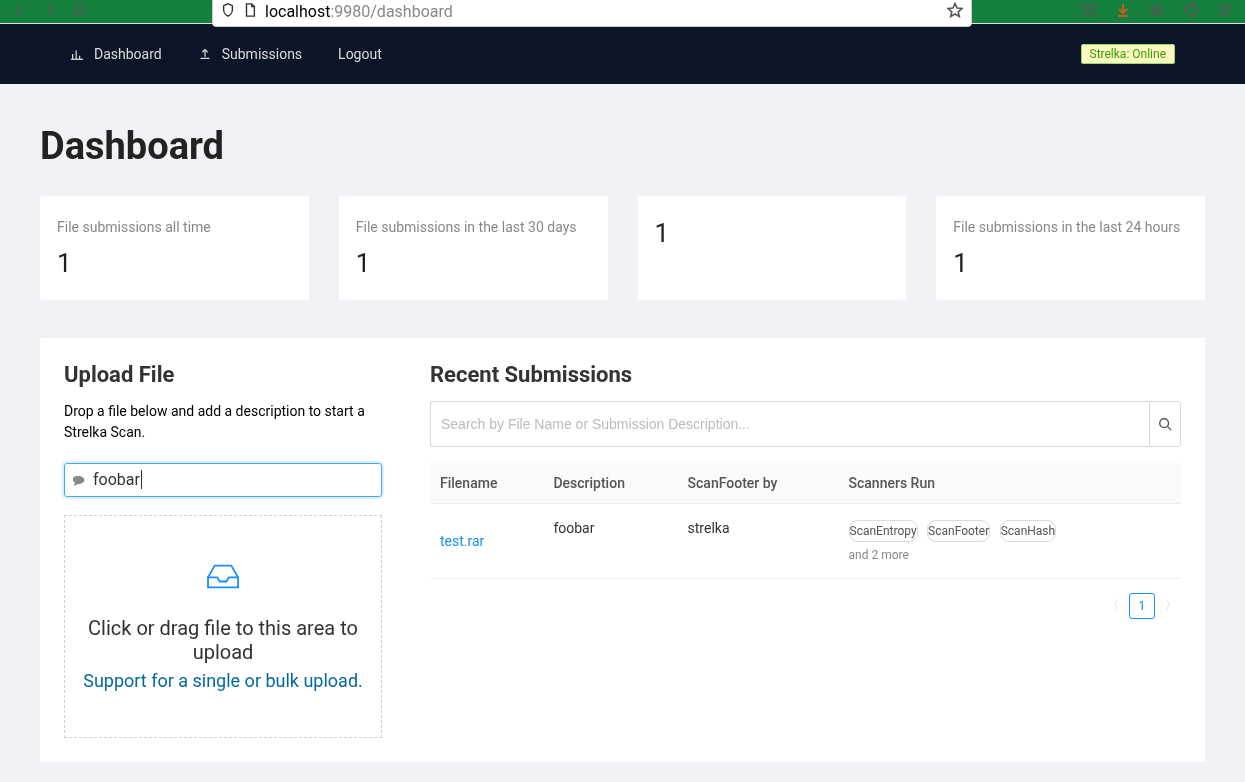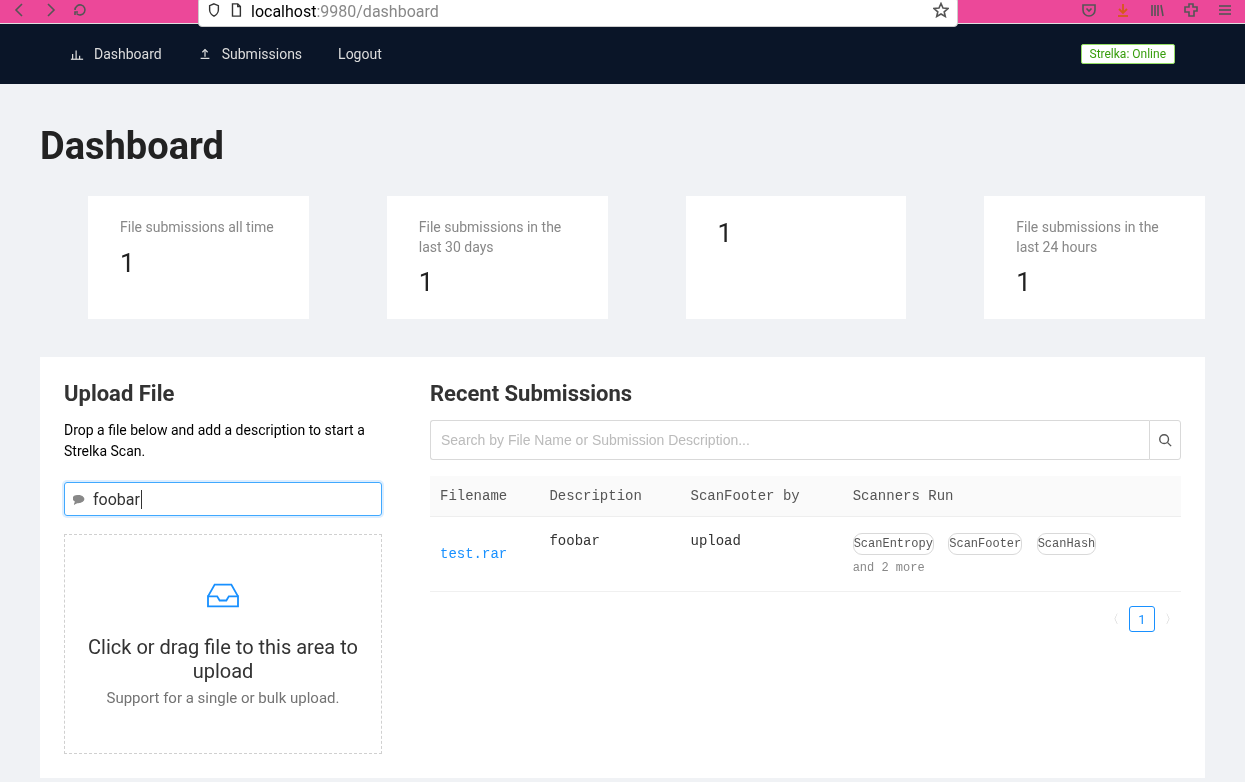--- a/index.html
+++ b/index.html
@@ -1,63 +1,63 @@
 <!DOCTYPE html>
 <html><head>
 <meta charset="utf-8">
 <style>
   * { box-sizing: border-box; margin: 0; padding: 0; }
   body { font-family: -apple-system, BlinkMacSystemFont, "Segoe UI", Roboto, Arial, sans-serif; background: #f0f2f5; color: #333; width: 1245px; height: 782px; overflow: hidden; }
   
   
-  .browser-bar { height: 24px; background: #ec4899; display: flex; align-items: center; padding: 0 12px; border-bottom: 1px solid #e0e0e0; }
+  .browser-bar { height: 24px; background: #15803d; display: flex; align-items: center; padding: 0 12px; gap: 14px; border-bottom: 1px solid #e0e0e0; }
   .browser-nav { display: flex; gap: 14px; align-items: center; }
   .browser-nav span { color: #555; font-size: 16px; cursor: pointer; }
   .address-bar { flex: 0 0 760px; margin-left: 110px; height: 30px; border: 1px solid #ccc; border-radius: 4px; display: flex; align-items: center; padding: 0 8px; gap: 8px; background: #fff; }
   .address-bar .url-host { color: #000; }
   .address-bar .url-rest { color: #888; }
   .address-star { color: #555; }
   .browser-right { margin-left: auto; display: flex; gap: 18px; align-items: center; color: #555; }
   .browser-right .dl { color: #d65a1a; }
   
   
   .app-nav { height: 60px; background: #0a1528; display: flex; align-items: center; padding: 0 70px; gap: 36px; }
   .app-nav-item { color: #ddd; display: flex; align-items: center; gap: 10px; font-size: 14px; cursor: pointer; }
   .app-nav-item svg { width: 14px; height: 14px; }
-  .status-badge { margin-left: auto; background: #ffffff; color: #389e0d; border: 1px solid #95de64; padding: 2px 8px; font-size: 12px; border-radius: 2px; }
+  .status-badge { margin-left: auto; background: #fef9c3; color: #389e0d; border: 1px solid #95de64; padding: 2px 8px; font-size: 12px; border-radius: 2px; }
   
   
   .page { padding: 40px 40px 0 40px; }
   h1.page-title { font-size: 38px; font-weight: 700; color: #222; margin-bottom: 28px; }
   
   .stats-row { display: grid; grid-template-columns: repeat(4, 1fr); gap: 30px; margin-bottom: 38px; }
-  .stat-card { background: #fff; padding: 22px 32px; margin-left: 48px; }
+  .stat-card { background: #fff; padding: 22px 17px; }
   .stat-card .label { color: #888; font-size: 14px; margin-bottom: 10px; line-height: 1.4; }
   .stat-card .value { font-size: 26px; color: #222; }
   
   .main-row { display: grid; grid-template-columns: 366px 1fr; }
   .panel { background: #fff; padding: 24px; }
   .panel h2 { font-size: 22px; font-weight: 700; margin-bottom: 14px; }
   .panel .hint { color: #000000; font-size: 14px; line-height: 1.5; margin-bottom: 20px; }
   
   .desc-input { width: 100%; border: 1px solid #40a9ff; border-radius: 3px; height: 34px; display: flex; align-items: center; padding: 0 8px; gap: 6px; margin-bottom: 18px; box-shadow: 0 0 0 2px rgba(24,144,255,0.15); }
   .desc-input svg { width: 14px; height: 14px; fill: #888; }
   .desc-cursor { border-right: 1px solid #333; padding-right: 1px; }
   
   .dropzone { border: 1px dashed #d0d0d0; padding: 38px 10px 46px 10px; text-align: center; }
   .dropzone svg { width: 40px; height: 40px; fill: none; stroke: #1890ff; stroke-width: 2.2; margin-bottom: 18px; }
   .dropzone .title { font-size: 20px; color: #333; margin-bottom: 6px; }
-  .dropzone .sub { font-size: 15px; color: #737373; }
+  .dropzone .sub { font-size: 18px; color: #0369a1; }
   
   .search-wrap { display: flex; margin-bottom: 16px; }
-  .search-wrap input { flex: 1; border: 1px solid #d9d9d9; border-right: none; border-radius: 3px 0 0 3px; height: 40px; padding: 0 10px; font-size: 14px; outline: none; color: #333; }
+  .search-wrap input { flex: 1; border: 1px solid #d9d9d9; border-right: none; border-radius: 3px 0 0 3px; height: 46px; padding: 0 10px; font-size: 14px; outline: none; color: #333; }
   .search-wrap input::placeholder { color: #bbb; }
   .search-btn { width: 32px; border: 1px solid #d9d9d9; border-radius: 0 3px 3px 0; background: #fff; display: flex; align-items: center; justify-content: center; color: #555; cursor: pointer; }
   
-  table.sub-table { width: 100%; border-collapse: collapse; font-family: Liberation Mono, monospace; }
+  table.sub-table { width: 100%; border-collapse: collapse; }
   .sub-table thead th { text-align: left; font-weight: 500; color: #555; font-size: 14px; padding: 12px 10px; background: #fafafa; border-bottom: 1px solid #eee; }
   .sub-table tbody td { padding: 16px 10px; font-size: 14px; vertical-align: top; border-bottom: 1px solid #f0f0f0; }
   .sub-table a.filename { color: #1890ff; text-decoration: none; margin-top: 39px; }
   .scanner-tag { display: inline-block; border: 1px solid #d9d9d9; border-radius: 9px; padding: 3px 0; font-size: 12px; color: #555; margin: 0 6px 6px 0; background: #fff; }
   .more-txt { font-size: 12px; color: #888; }
   
   .pagination { display: flex; justify-content: flex-end; align-items: center; gap: 10px; padding: 14px 4px 0 0; }
   .pagination .pg-arrow { color: #ccc; font-size: 12px; }
   .pagination .pg-num { border: 1px solid #1890ff; color: #1890ff; width: 26px; height: 26px; display: flex; align-items: center; justify-content: center; border-radius: 3px; font-size: 13px; }
   
@@ -228,21 +228,21 @@
             <th>Filename</th>
             <th>Description</th>
             <th>ScanFooter by</th>
             <th>Scanners Run</th>
           </tr>
         </thead>
         <tbody>
           <tr>
             <td style="vertical-align:middle"><a href="#" class="filename">test.rar</a></td>
             <td>foobar</td>
-            <td>upload</td>
+            <td>strelka</td>
             <td>
               <span class="scanner-tag">ScanEntropy</span>
               <span class="scanner-tag">ScanFooter</span>
               <span class="scanner-tag">ScanHash</span>
               <div class="more-txt">and 2 more</div>
             </td>
           </tr>
         </tbody>
       </table>
       <div class="pagination">

